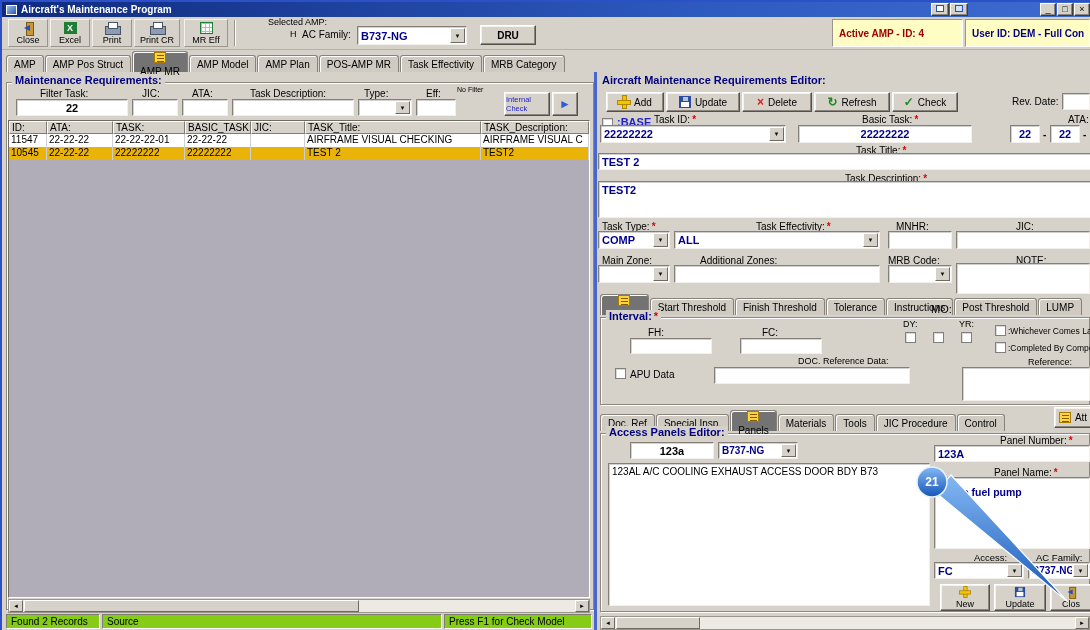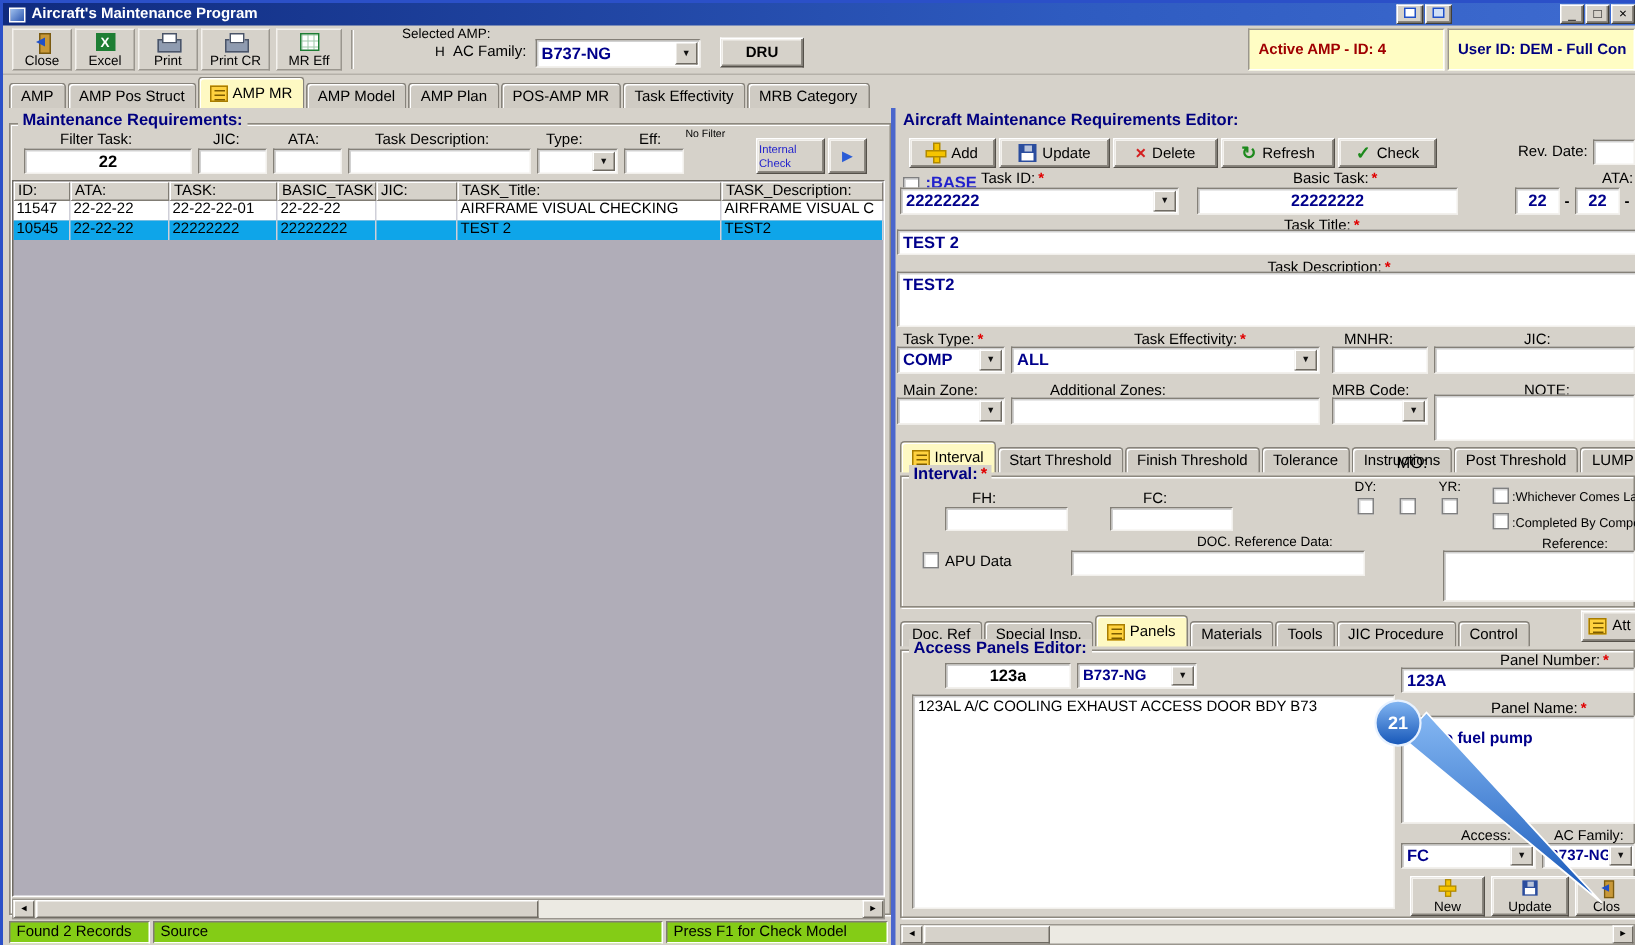--- a/index.html
+++ b/index.html
@@ -39,28 +39,28 @@
   .vsep{position:absolute;width:2px;border-left:1px solid #9a968e;border-right:1px solid #fff;}
   .ypanel{position:absolute;background:#fffdc4;border:1px solid;border-color:#9a968e #fff #fff #9a968e;
           display:flex;align-items:center;padding:0 6px;font-weight:bold;font-size:10px;overflow:hidden;white-space:nowrap;}
   .gb{position:absolute;border:1px solid #8c887f;box-shadow:inset 1px 1px 0 #fff,1px 1px 0 #fff;}
   .gtt{position:absolute;font-size:11px;font-weight:bold;color:#000080;background:#d6d2ca;padding:0 3px;white-space:nowrap;z-index:3;}
   
   .tabs{position:absolute;display:flex;align-items:flex-end;height:22px;}
   .tab{height:17px;display:flex;align-items:center;gap:3px;padding:0 7px;font-size:10px;background:#cfcbc3;
        border:1px solid #87837b;border-bottom:none;border-radius:3px 3px 0 0;margin-right:1px;
        box-shadow:inset 1px 1px 0 #fff;white-space:nowrap;}
-  .tab.active{height:21px;background:#fef9c3;position:relative;z-index:2;}
+  .tab.active{height:21px;background:#737373;position:relative;z-index:2;flex-direction:column;}
   
   .grid{position:absolute;border:1px solid;border-color:#6f6b63 #fff #fff #6f6b63;background:#b0adb8;overflow:hidden;}
   .ghead{display:flex;height:13px;}
   .gh{background:#d6d2ca;border:1px solid;border-color:#fff #807c74 #807c74 #fff;font-size:10px;padding:0 2px;
       overflow:hidden;white-space:nowrap;flex:none;}
   .grow{display:flex;height:13px;background:#fff;}
-  .grow.sel{background:#0ea5e9;}
+  .grow.sel{background:#eab308;}
   .gc{font-size:10px;padding:0 2px;border-right:1px solid #cfcfd8;overflow:hidden;white-space:nowrap;flex:none;}
   .c0{width:38px}.c1{width:66px}.c2{width:72px}.c3{width:66px}.c4{width:54px}.c5{width:176px}.c6{width:108px}
   
   .hsb{position:absolute;background:#eceae3;border:1px solid #9a968e;}
   .sbtn{position:absolute;top:0;bottom:0;width:14px;background:#d6d2ca;border:1px solid;
         border-color:#fff #6f6b63 #6f6b63 #fff;display:flex;align-items:center;justify-content:center;font-size:6px;}
   .sthumb{position:absolute;top:0;bottom:0;background:#d6d2ca;border:1px solid;border-color:#fff #6f6b63 #6f6b63 #fff;}
   .spanel{position:absolute;height:15px;border:1px solid;border-color:#807c74 #fff #fff #807c74;font-size:10px;
           display:flex;align-items:center;padding:0 4px;background:#84cc16;white-space:nowrap;overflow:hidden;}
   

